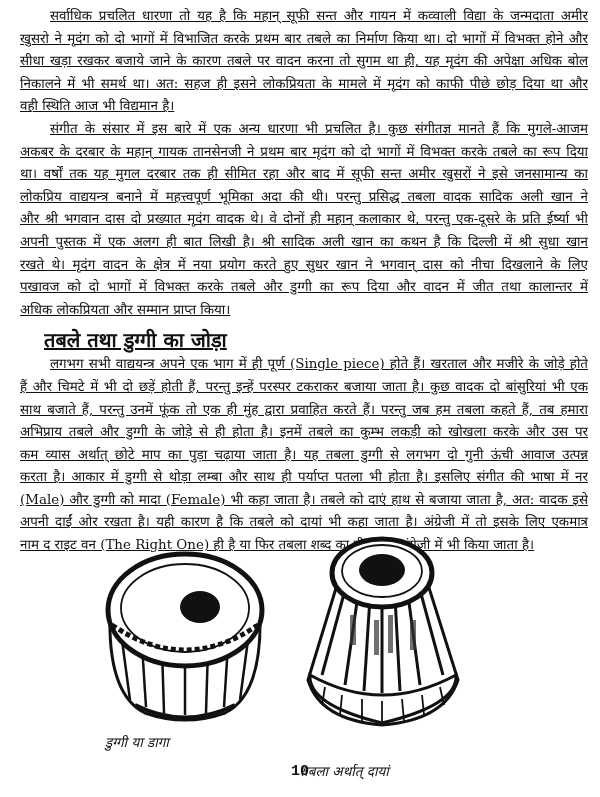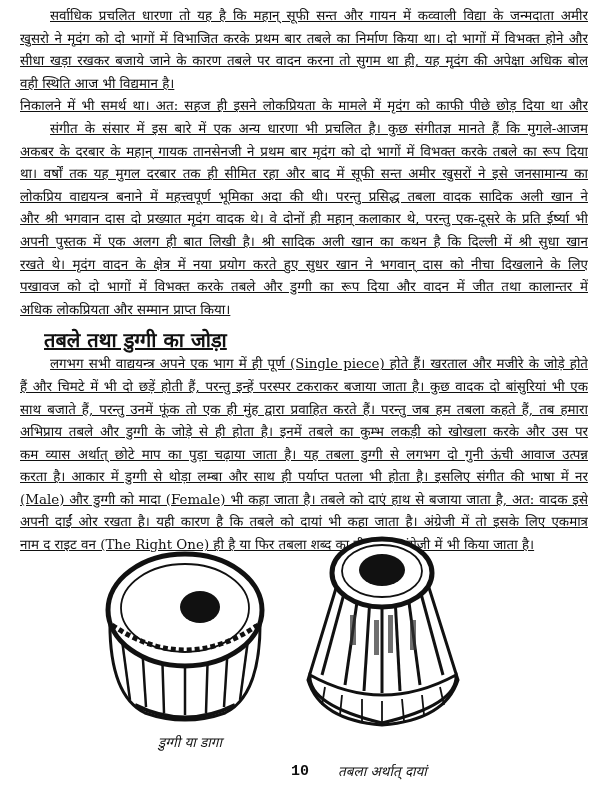--- a/index.html
+++ b/index.html
@@ -9,35 +9,35 @@
   .line { display: block; height: 22.6px; line-height: 22.6px; font-size: 13.4px;
           white-space: nowrap; text-align: justify; text-align-last: justify; overflow: hidden; text-decoration: underline; }
   .line.last { text-align-last: left; }
   .indent { padding-left: 30px; }
   .heading { font-family: "DejaVu Sans", "Liberation Sans", sans-serif; font-weight: bold;
              font-size: 20px; height: 26px; line-height: 26px; margin-top: 6px; margin-left: 24px; }
   .figures { position: absolute; left: 0; top: 545px; width: 600px; height: 210px; }
   .fig { position: absolute; }
   .fig svg { display: block; }
   .caption { position: absolute; font-family: "DejaVu Sans", "Liberation Sans", sans-serif;
-             font-style: italic; font-size: 13.5px; text-align: center; white-space: nowrap; }
+             font-style: italic; font-size: 13.5px; white-space: nowrap; }
   .pageno { position: absolute; top: 763px; left: 0; width: 600px; text-align: center;
             font-family: Liberation Mono, monospace; font-weight: bold; font-size: 15px; }
 </style>
 </head>
 <body>
 
 <div class="page">
 
   <div>
     <span class="line indent">सर्वाधिक प्रचलित धारणा तो यह है कि महान् सूफी सन्त और गायन में कव्वाली विद्या के जन्मदाता अमीर</span>
     <span class="line">खुसरो ने मृदंग को दो भागों में विभाजित करके प्रथम बार तबले का निर्माण किया था। दो भागों में विभक्त होने और</span>
     <span class="line">सीधा खड़ा रखकर बजाये जाने के कारण तबले पर वादन करना तो सुगम था ही, यह मृदंग की अपेक्षा अधिक बोल</span>
+    <span class="line">निकालने में भी समर्थ था। अत: सहज ही इसने लोकप्रियता के मामले में मृदंग को काफी पीछे छोड़ दिया था और</span>
     <span class="line last">वही स्थिति आज भी विद्यमान है।</span>
-    <span class="line">निकालने में भी समर्थ था। अत: सहज ही इसने लोकप्रियता के मामले में मृदंग को काफी पीछे छोड़ दिया था और</span>
   </div>
 
   <div>
     <span class="line indent">संगीत के संसार में इस बारे में एक अन्य धारणा भी प्रचलित है। कुछ संगीतज्ञ मानते हैं कि मुगले-आजम</span>
     <span class="line">अकबर के दरबार के महान् गायक तानसेनजी ने प्रथम बार मृदंग को दो भागों में विभक्त करके तबले का रूप दिया</span>
     <span class="line">था। वर्षों तक यह मुगल दरबार तक ही सीमित रहा और बाद में सूफी सन्त अमीर खुसरों ने इसे जनसामान्य का</span>
     <span class="line">लोकप्रिय वाद्ययन्त्र बनाने में महत्त्वपूर्ण भूमिका अदा की थी। परन्तु प्रसिद्ध तबला वादक सादिक अली खान ने</span>
     <span class="line">और श्री भगवान दास दो प्रख्यात मृदंग वादक थे। वे दोनों ही महान् कलाकार थे, परन्तु एक-दूसरे के प्रति ईर्ष्या भी</span>
     <span class="line">अपनी पुस्तक में एक अलग ही बात लिखी है। श्री सादिक अली खान का कथन है कि दिल्ली में श्री सुधा खान</span>
     <span class="line">रखते थे। मृदंग वादन के क्षेत्र में नया प्रयोग करते हुए सुधर खान ने भगवान् दास को नीचा दिखलाने के लिए</span>

